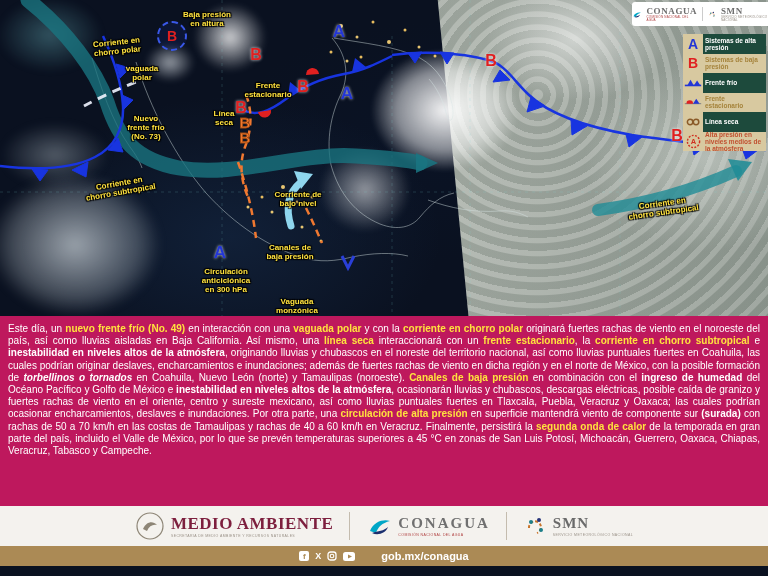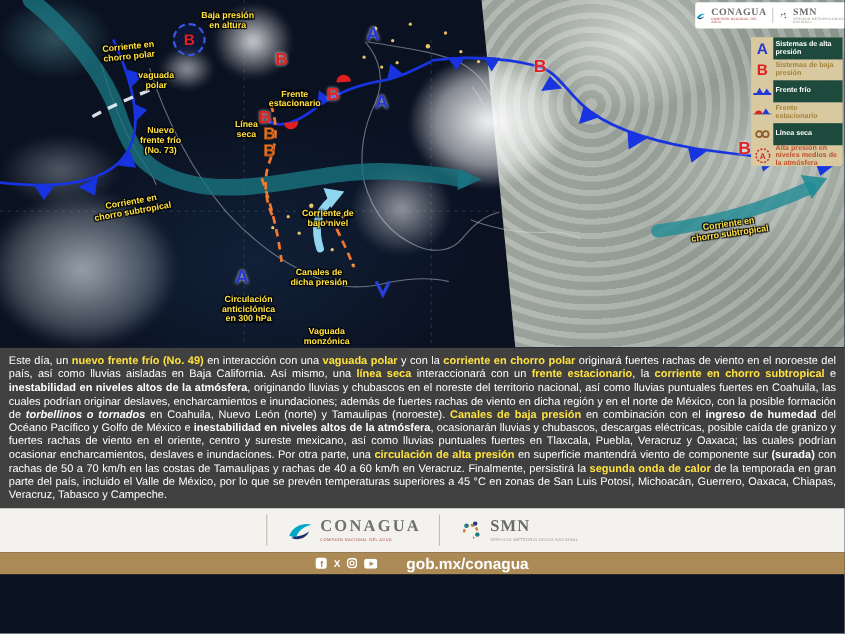--- a/index.html
+++ b/index.html
@@ -65,41 +65,41 @@
   .lb-col{display:flex;flex-direction:column;align-items:flex-start;}
   
   .legend{position:absolute;left:683px;top:34px;width:83px;}
   .lg-row{display:flex;align-items:stretch;height:19.5px;background:#d8c9a0;}
   .lg-ic{width:20px;display:flex;align-items:center;justify-content:center;background:#d8c9a0;flex:none;}
   .lg-lb{flex:1;display:flex;align-items:center;font-size:6.5px;line-height:1.1;font-weight:700;color:#a5833b;padding:1px 2px;}
   .lg-row.dark .lg-lb{background:#1d4a3c;color:#fff;}
   .lg-row:last-child .lg-lb{color:#c05030;}
   .lg-letter{font-size:14px;font-weight:900;line-height:1;}
   
-  .forecast{height:146px;background:#404040;box-sizing:border-box;padding:7px 8px 0;overflow:hidden;}
+  .forecast{height:190px;background:#be185d;box-sizing:border-box;padding:7px 8px 0;overflow:hidden;}
   .forecast p{margin:0;color:#fff;font-size:10px;line-height:12.2px;text-align:justify;}
   .seg-normal{font-weight:400;}
   .seg-bold-yellow{color:#ffe23e;font-weight:bold;}
   .seg-bold-white{font-weight:bold;}
   .seg-bold-italic-white{font-weight:bold;font-style:italic;}
   
   .footer-white{height:40px;background:#f4f2ee;display:flex;align-items:center;justify-content:center;gap:16px;}
   .brand{display:flex;align-items:center;gap:6px;}
   .brand-col{display:flex;flex-direction:column;}
   .semarnat-name{font-family:"Liberation Serif",serif;font-size:17px;font-weight:bold;color:#7d1f3e;letter-spacing:.5px;line-height:1;}
   .conagua-name{font-family:"Liberation Serif",serif;font-size:15px;font-weight:bold;color:#707070;letter-spacing:2px;line-height:1;}
   .smn-name{font-family:"Liberation Serif",serif;font-size:15px;font-weight:bold;color:#6a6a6a;letter-spacing:1px;line-height:1;}
   .brand-sub{font-size:3.5px;color:#9a9288;letter-spacing:.4px;margin-top:2px;}
   .conagua-sub{color:#b04040;}
   .f-div{width:1px;height:28px;background:#c4bcae;}
   .footer-gold{height:20px;background:#ab8a55;display:flex;align-items:center;justify-content:center;gap:6px;}
   .soc{display:flex;align-items:center;justify-content:center;}
   .soc-f{width:10px;height:10px;background:#fff;border-radius:2px;color:#ab8a55;font-size:8px;font-weight:bold;}
   .soc-x{color:#fff;font-size:9px;font-weight:bold;}
-  .gold-url{color:#fff;font-size:14px;font-weight:bold;margin-left:20px;}
+  .gold-url{color:#fff;font-size:11px;font-weight:bold;margin-left:20px;}
 </style>
 </head>
 <body>
 
 <div class="frame">
 
 
   <div class="map">
     <div class="day-zone"></div>
     <div class="blob b-sw"></div>
@@ -217,21 +217,21 @@
 (No. 73)</div>
         <div class="map-label" style="left: 224px; top: 118px; transform: translate(-50%, -50%) rotate(0deg);">Línea
 seca</div>
         <div class="map-label" style="left: 268px; top: 90px; transform: translate(-50%, -50%) rotate(0deg);">Frente
 estacionario</div>
         <div class="map-label" style="left: 120px; top: 188px; transform: translate(-50%, -50%) rotate(-10deg);">Corriente en
 chorro subtropical</div>
         <div class="map-label" style="left: 298px; top: 199px; transform: translate(-50%, -50%) rotate(0deg);">Corriente de
 bajo nivel</div>
         <div class="map-label" style="left: 290px; top: 252px; transform: translate(-50%, -50%) rotate(0deg);">Canales de
-dicha presión</div>
+baja presión</div>
         <div class="map-label" style="left: 226px; top: 281px; transform: translate(-50%, -50%) rotate(0deg);">Circulación
 anticiclónica
 en 300 hPa</div>
         <div class="map-label" style="left: 297px; top: 306px; transform: translate(-50%, -50%) rotate(0deg);">Vaguada
 monzónica</div>
         <div class="map-label" style="left: 663px; top: 208px; transform: translate(-50%, -50%) rotate(-8deg);">Corriente en
 chorro subtropical</div>
       </div>
 
 
@@ -309,20 +309,30 @@
           <span class="lg-lb">Alta presión en niveles medios de la atmósfera</span>
         </div>
       </div>
   </div>
 
   <div class="forecast">
     <p><span class="seg-normal">Este día, un </span><span class="seg-bold-yellow">nuevo frente frío (No. 49)</span><span class="seg-normal"> en interacción con una </span><span class="seg-bold-yellow">vaguada polar</span><span class="seg-normal"> y con la </span><span class="seg-bold-yellow">corriente en chorro polar</span><span class="seg-normal"> originará fuertes rachas de viento en el noroeste del país, así como lluvias aisladas en Baja California. Así mismo, una </span><span class="seg-bold-yellow">línea seca</span><span class="seg-normal"> interaccionará con un </span><span class="seg-bold-yellow">frente estacionario</span><span class="seg-normal">, la </span><span class="seg-bold-yellow">corriente en chorro subtropical</span><span class="seg-normal"> e </span><span class="seg-bold-white">inestabilidad en niveles altos de la atmósfera</span><span class="seg-normal">, originando lluvias y chubascos en el noreste del territorio nacional, así como lluvias puntuales fuertes en Coahuila, las cuales podrían originar deslaves, encharcamientos e inundaciones; además de fuertes rachas de viento en dicha región y en el norte de México, con la posible formación de </span><span class="seg-bold-italic-white">torbellinos o tornados</span><span class="seg-normal"> en Coahuila, Nuevo León (norte) y Tamaulipas (noroeste). </span><span class="seg-bold-yellow">Canales de baja presión</span><span class="seg-normal"> en combinación con el </span><span class="seg-bold-white">ingreso de humedad</span><span class="seg-normal"> del Océano Pacífico y Golfo de México e </span><span class="seg-bold-white">inestabilidad en niveles altos de la atmósfera</span><span class="seg-normal">, ocasionarán lluvias y chubascos, descargas eléctricas, posible caída de granizo y fuertes rachas de viento en el oriente, centro y sureste mexicano, así como lluvias puntuales fuertes en Tlaxcala, Puebla, Veracruz y Oaxaca; las cuales podrían ocasionar encharcamientos, deslaves e inundaciones. Por otra parte, una </span><span class="seg-bold-yellow">circulación de alta presión</span><span class="seg-normal"> en superficie mantendrá viento de componente sur </span><span class="seg-bold-white">(surada)</span><span class="seg-normal"> con rachas de 50 a 70 km/h en las costas de Tamaulipas y rachas de 40 a 60 km/h en Veracruz. Finalmente, persistirá la </span><span class="seg-bold-yellow">segunda onda de calor</span><span class="seg-normal"> de la temporada en gran parte del país, incluido el Valle de México, por lo que se prevén temperaturas superiores a 45 °C en zonas de San Luis Potosí, Michoacán, Guerrero, Oaxaca, Chiapas, Veracruz, Tabasco y Campeche.</span></p>
   </div>
 
   <div class="footer-white">
+    <div class="brand">
+      <svg width="30" height="30" viewBox="0 0 30 30">
+        <circle cx="15" cy="15" r="13" fill="none" stroke="#8d8576" stroke-width="1.2"></circle>
+        <path d="M8,18 C12,10 18,10 22,14 C18,13 14,15 12,20 Z" fill="#8d8576"></path>
+      </svg>
+      <span class="brand-col">
+        <span class="semarnat-name">MEDIO AMBIENTE</span>
+        <span class="brand-sub">SECRETARÍA DE MEDIO AMBIENTE Y RECURSOS NATURALES</span>
+      </span>
+    </div>
     <span class="f-div"></span>
     <div class="brand">
       <svg width="26" height="22" viewBox="0 0 26 22">
         <path d="M4,16 C8,6 18,4 24,6 C16,8 12,12 10,18 Z" fill="#00a7c7"></path>
         <path d="M6,18 C12,16 18,16 22,12 C20,18 12,21 6,18 Z" fill="#1b2f6e"></path>
       </svg>
       <span class="brand-col">
         <span class="conagua-name">CONAGUA</span>
         <span class="brand-sub conagua-sub">COMISIÓN NACIONAL DEL AGUA</span>
       </span>

